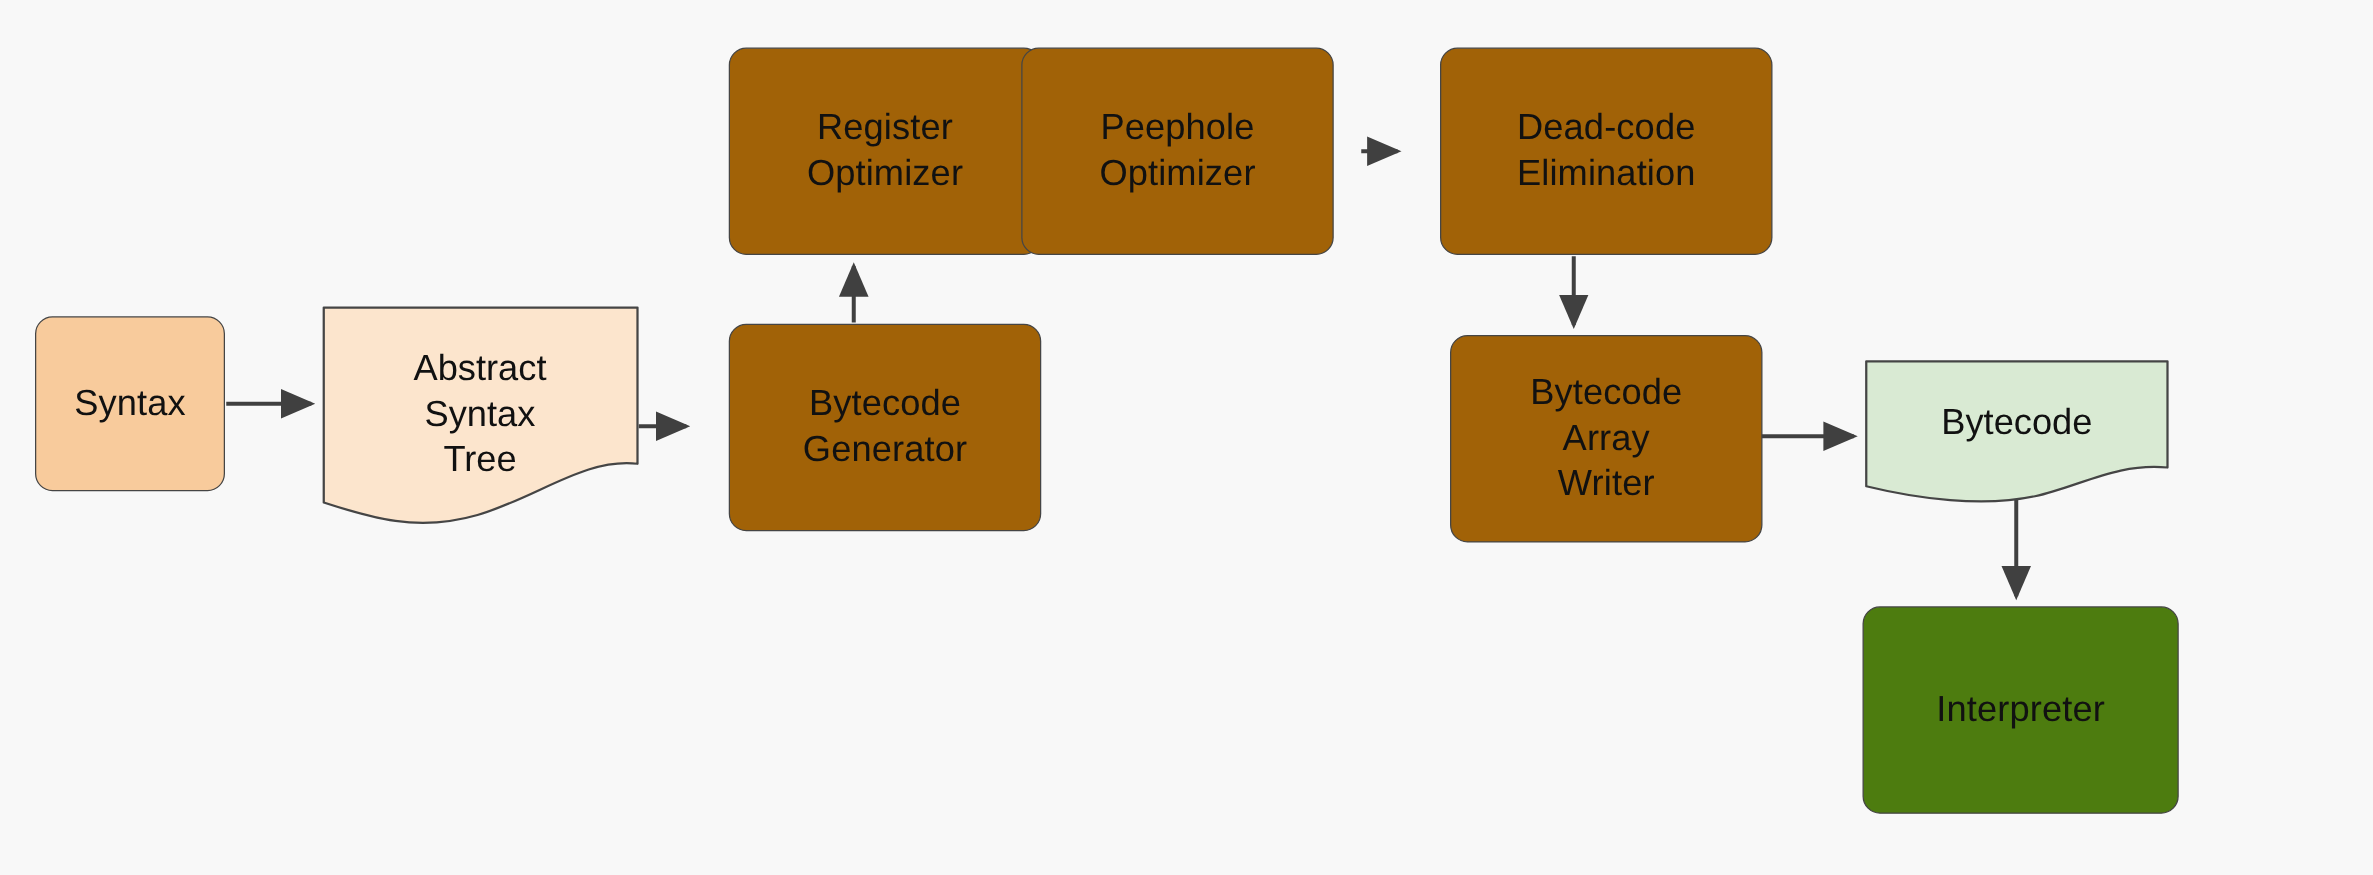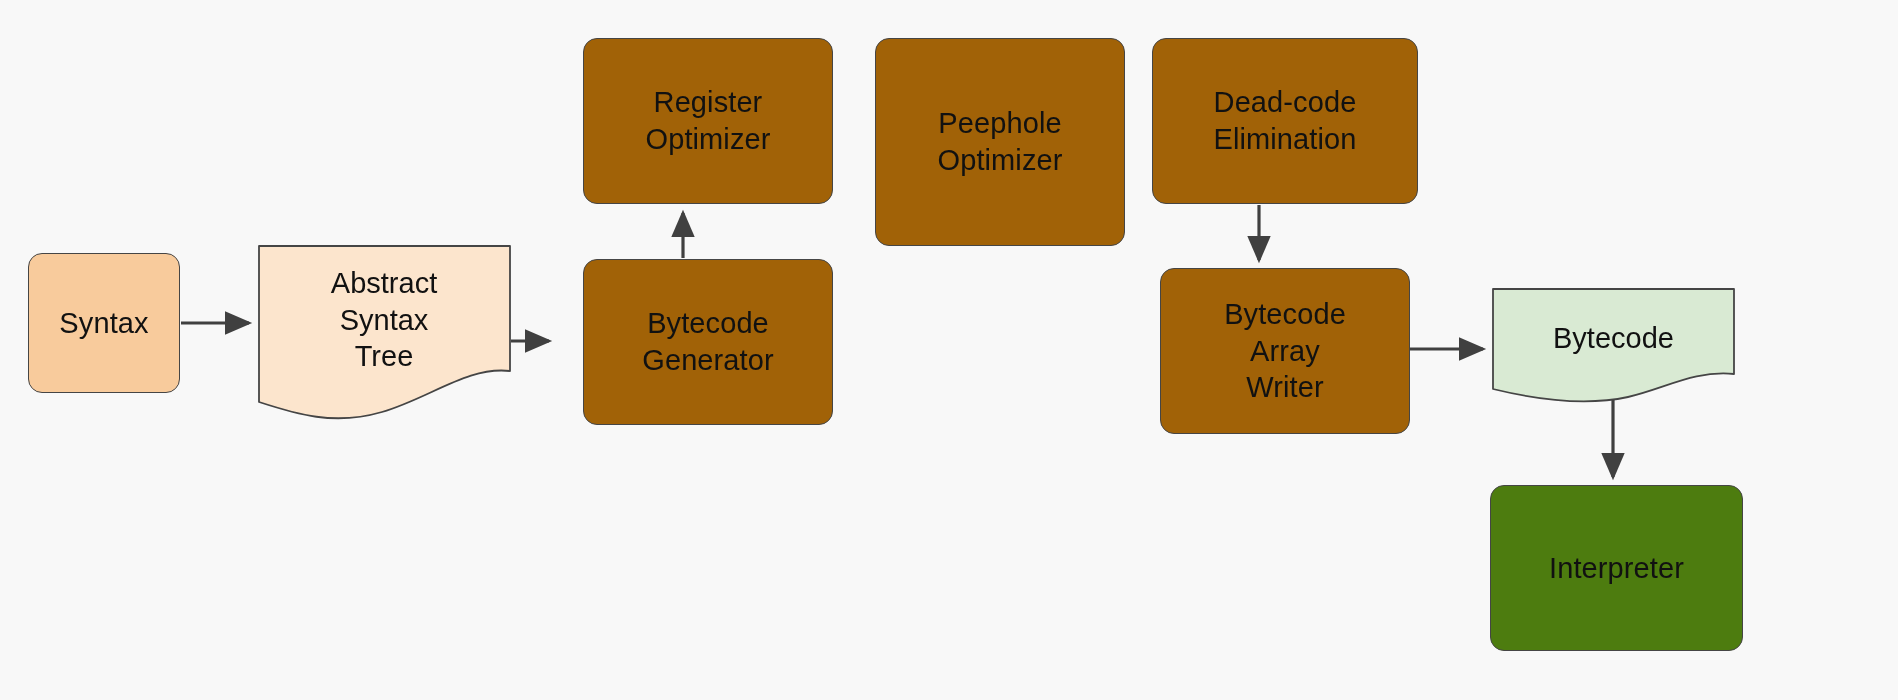--- a/index.html
+++ b/index.html
@@ -120,37 +120,37 @@
              L 1734,374
              C 1694,370 1664,389 1628,397
              C 1586,406 1534,399 1493,389
              Z" fill="#d9ead3" stroke="#454545" stroke-width="1.8" stroke-linejoin="round"></path>
   </svg>
 
   <div class="node proc orange" style="left:28px; top:253px; width:152px; height:140px;">
     <span>Syntax</span>
   </div>
 
-  <div class="doc-label" style="left:258px; top:245px; width:252px; height:150px;">
+  <div class="doc-label" style="left:258px; top:257px; width:252px; height:150px;">
     <span>Abstract
 Syntax
 Tree</span>
   </div>
 
   <div class="node proc green" style="left:558px; top:259px; width:250px; height:166px;">
     <span>Bytecode
 Generator</span>
   </div>
 
   <div class="node proc green" style="left:558px; top:38px; width:250px; height:166px;">
     <span>Register
 Optimizer</span>
   </div>
 
-  <div class="node proc green" style="left:850px; top:38px; width:250px; height:208px;">
+  <div class="node proc green" style="left:792px; top:38px; width:250px; height:166px;">
     <span>Peephole
 Optimizer</span>
   </div>
 
   <div class="node proc green" style="left:1127px; top:38px; width:266px; height:166px;align-items:center;">
     <span>Dead-code
 Elimination</span>
   </div>
 
   <div class="node proc green" style="left:1135px; top:268px; width:250px; height:166px;">

